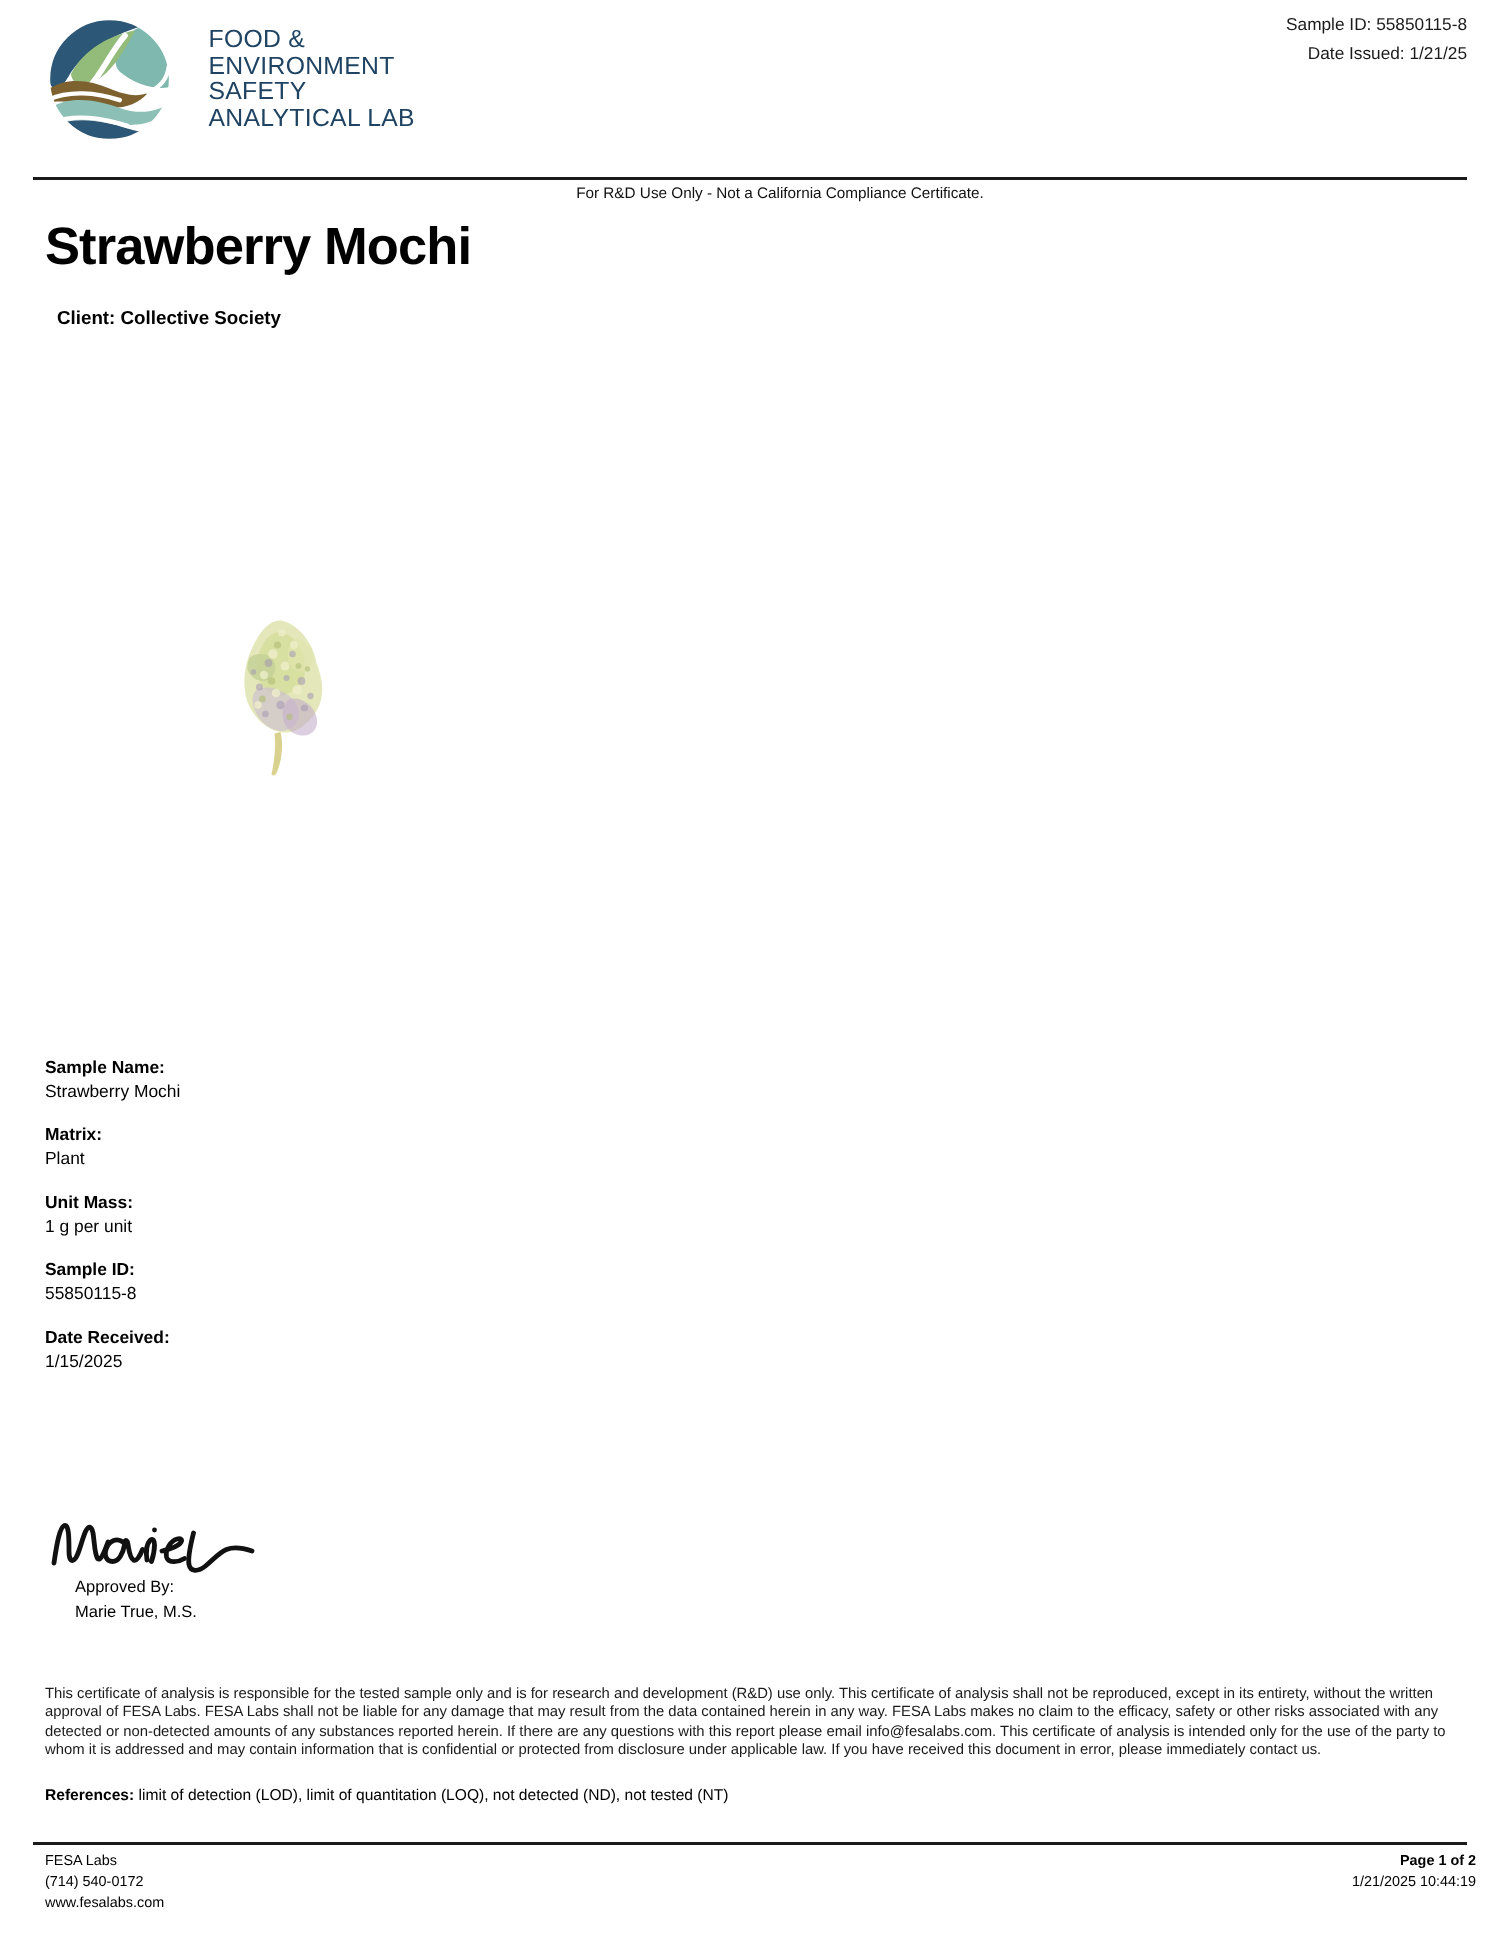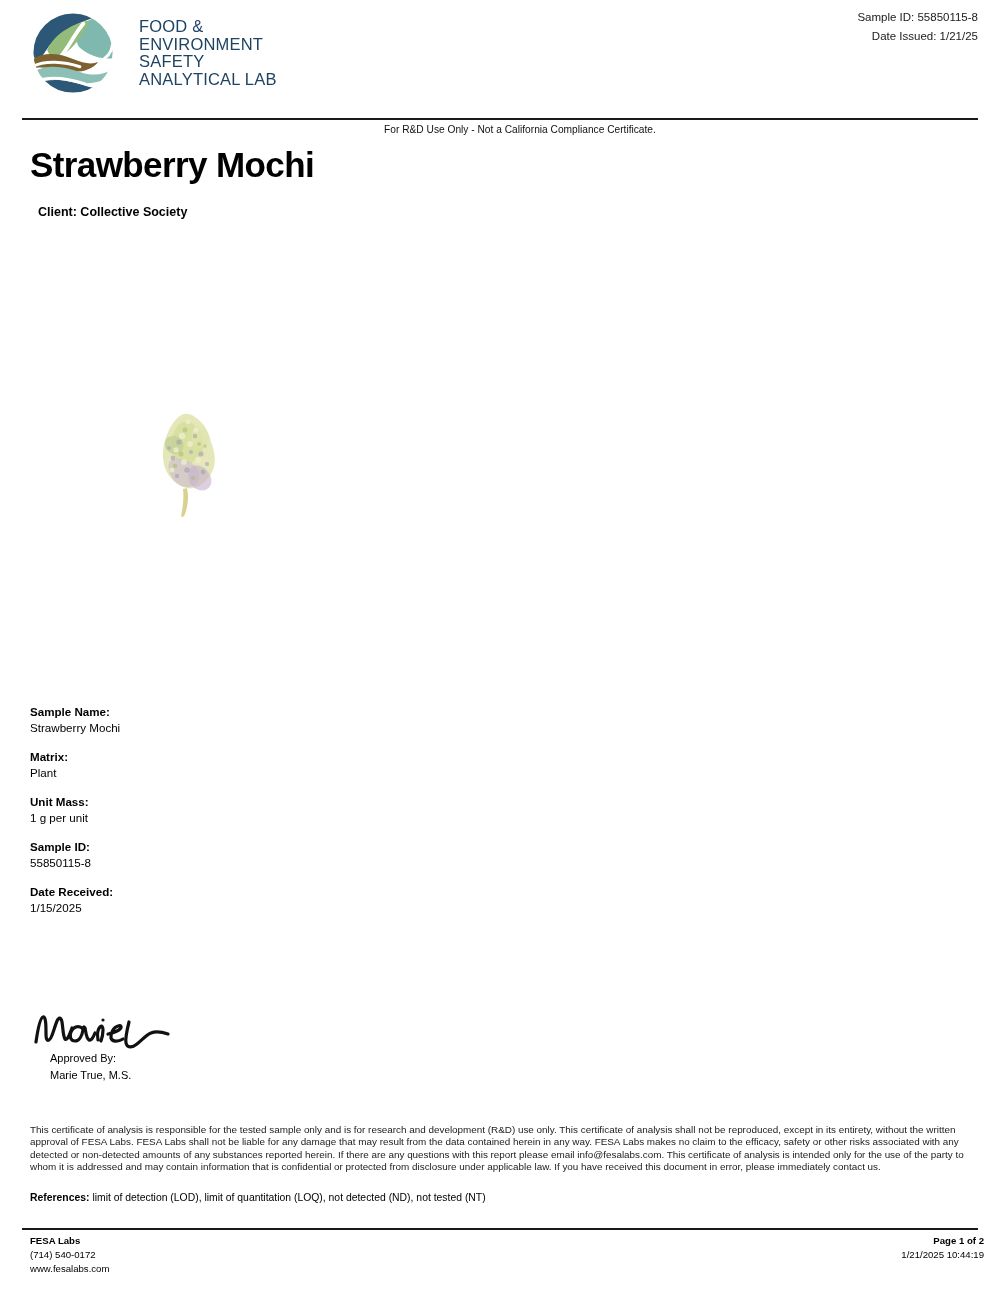--- a/index.html
+++ b/index.html
@@ -102,21 +102,21 @@
   .disclaimer {
     position: absolute; left: 30px; top: 1124px; width: 942px;
     font-size: 9.9px; line-height: 12.4px; text-align: left; color: #1a1a1a;
   }
   .references { position: absolute; left: 30px; top: 1192px; font-size: 10.4px; }
   .references b { font-weight: bold; }
 
   
   .rule-footer { position: absolute; left: 22px; right: 22px; top: 1228px; }
   .footer-left { position: absolute; left: 30px; top: 1234px; font-size: 9.6px; line-height: 14px; }
-  .footer-left .fl-strong { font-weight: bold; }
+  .footer-left .fl-strong { font-weight: normal; }
   .footer-right { position: absolute; right: 16px; top: 1234px; font-size: 9.6px; line-height: 14px; text-align: right; }
   .footer-right .fr-strong { font-weight: bold; }
 </style>
 </head>
 <body>
 
 <div class="page">
 
   <div class="header">
 

